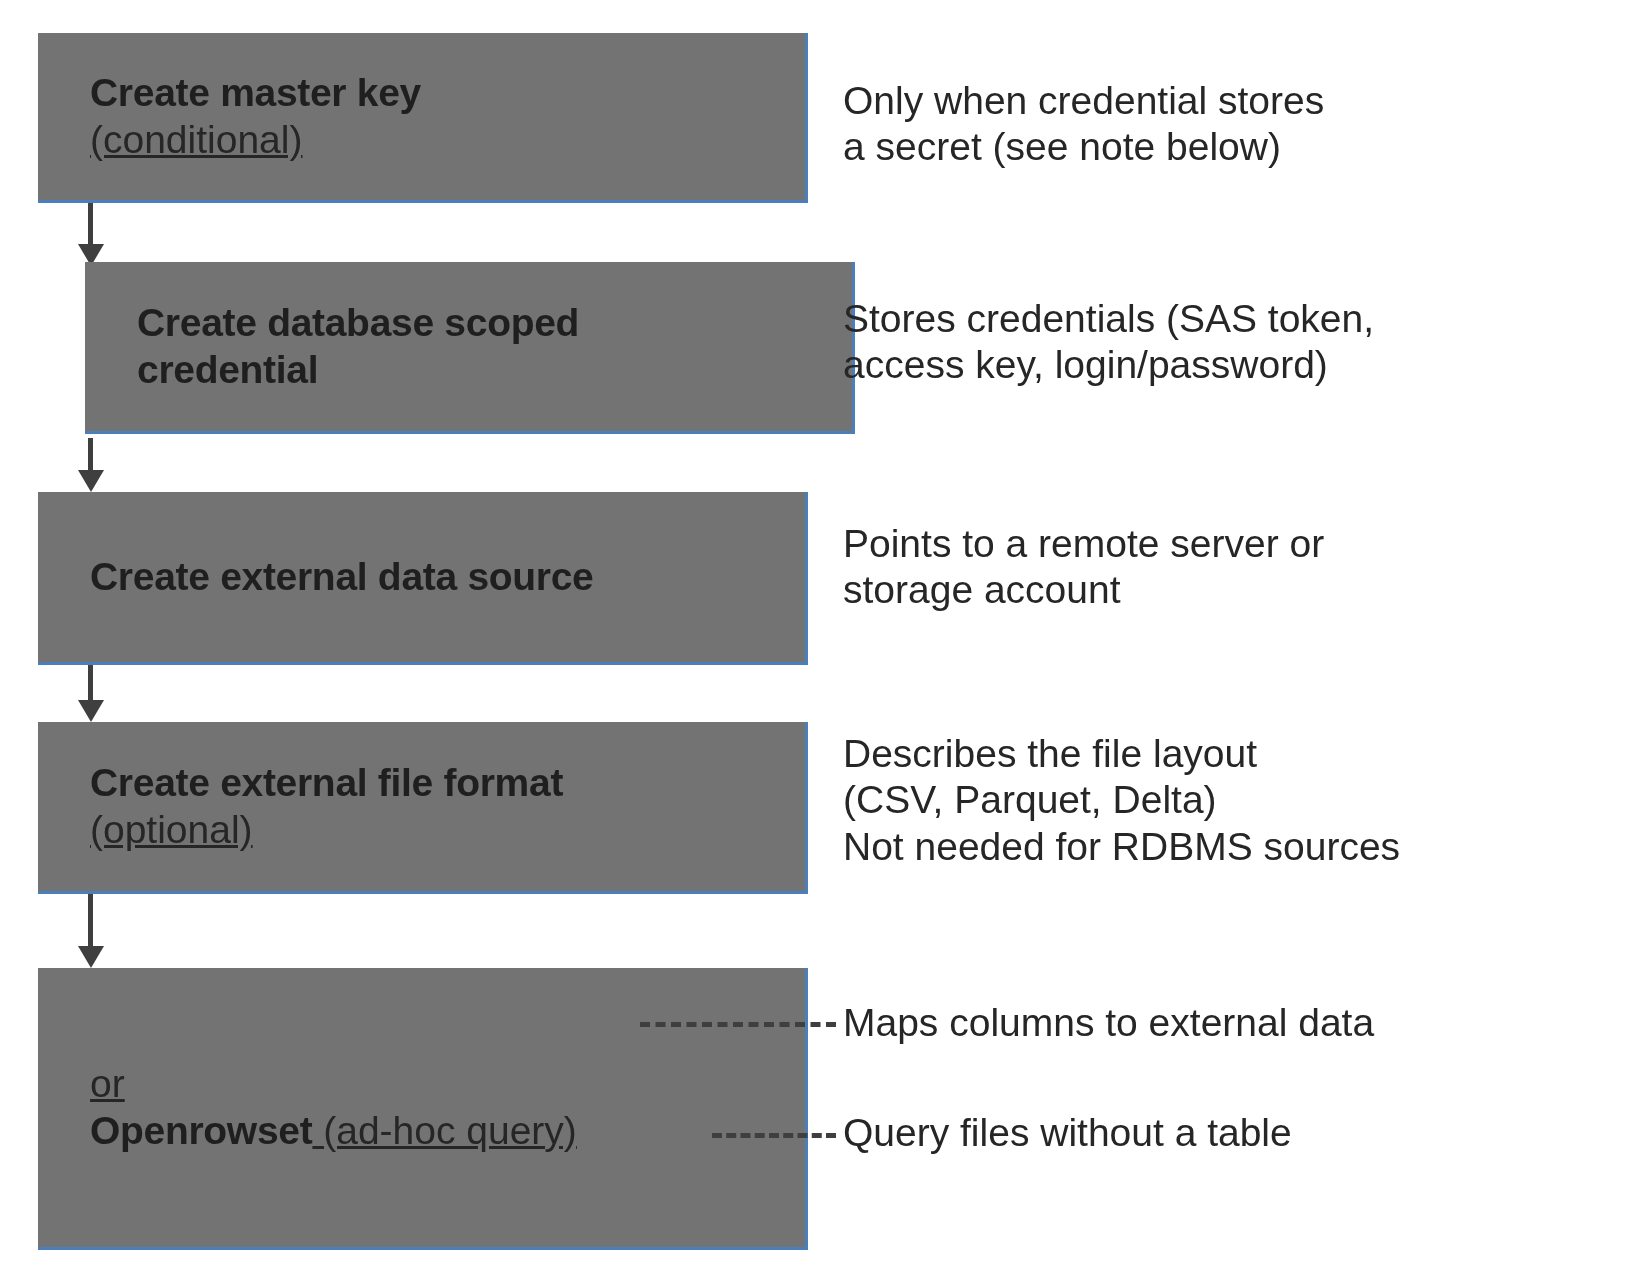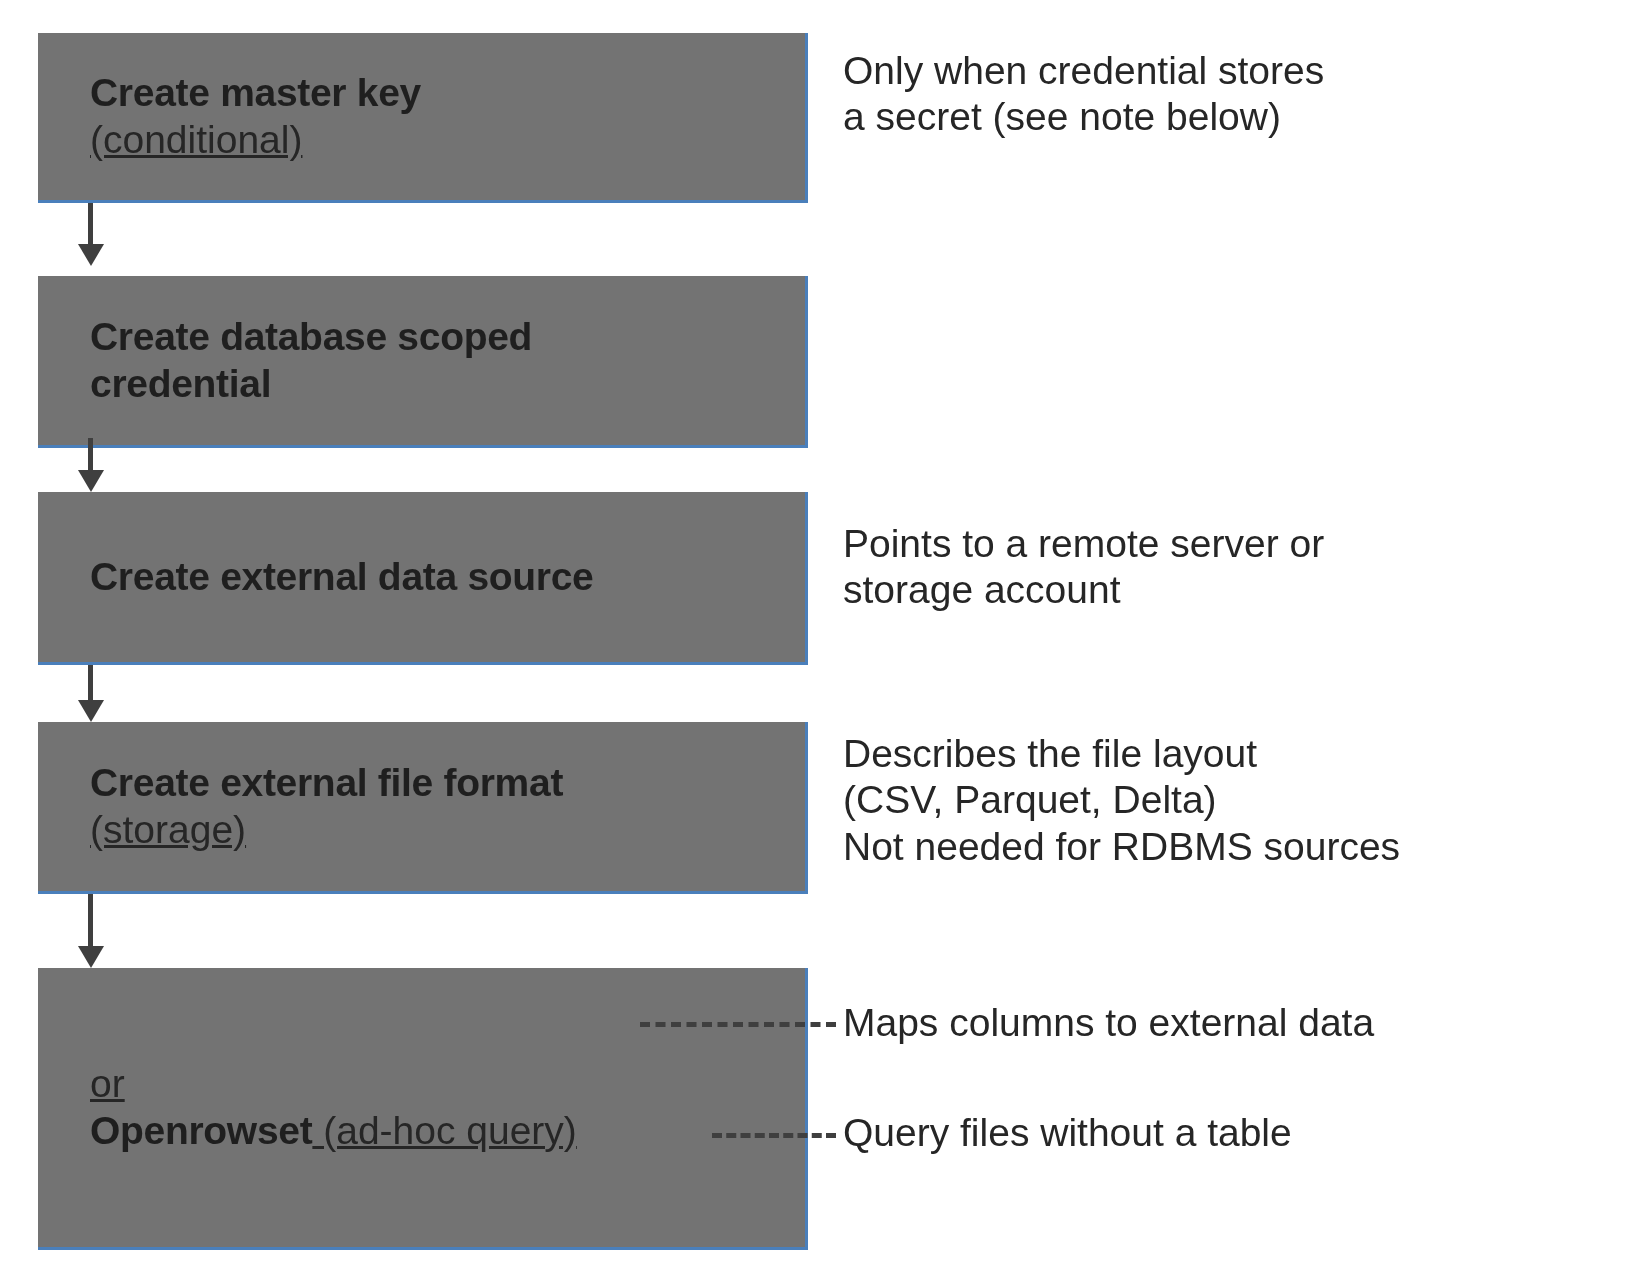--- a/index.html
+++ b/index.html
@@ -49,21 +49,21 @@
   .step-sub {
     font-weight: normal;
     font-size: 39px;
     line-height: 1.18;
     color: #262626;
     text-decoration: underline;
   }
 
   
   #box-master-key      { top: 33px;   height: 170px; }
-  #box-scoped-cred     { top: 276px;  height: 172px; }
+  #box-scoped-cred     { top: 262px;  height: 172px; margin-left: 47px; }
   #box-data-source     { top: 492px;  height: 173px; }
   #box-file-format     { top: 722px;  height: 172px; justify-content: center; }
   #box-external-table  { top: 968px;  height: 282px; }
 
   
   .arrow {
     position: absolute;
     left: 78px;
     width: 26px;
   }
@@ -102,21 +102,21 @@
   
   .desc {
     position: absolute;
     left: 843px;
     width: 790px;
     font-size: 39px;
     line-height: 1.19;
     color: #262626;
     white-space: pre-line;
   }
-  #desc-master-key     { top: 48px; }
+  #desc-master-key     { top: 78px; }
   #desc-scoped-cred    { top: 296px; }
   #desc-data-source    { top: 521px; }
   #desc-file-format    { top: 731px; }
   #desc-external-table { top: 1000px; }
   #desc-openrowset     { top: 1110px; }
 
   
   .dash-line {
     position: absolute;
     height: 0;
@@ -143,20 +143,22 @@
     <div class="shaft"></div>
     <div class="head"></div>
   </div>
 
   <div class="step-box" id="box-scoped-cred">
     <div class="step-inner">
       <div class="step-title">Create database scoped
 credential</div>
     </div>
   </div>
+  <div class="desc" id="desc-scoped-cred">Stores credentials (SAS token,
+access key, login/password)</div>
 
   <div class="arrow" id="arrow-2">
     <div class="shaft"></div>
     <div class="head"></div>
   </div>
 
   <div class="step-box" id="box-data-source">
     <div class="step-inner">
       <div class="step-title">Create external data source</div>
     </div>
@@ -165,21 +167,21 @@
 storage account</div>
 
   <div class="arrow" id="arrow-3">
     <div class="shaft"></div>
     <div class="head"></div>
   </div>
 
   <div class="step-box" id="box-file-format">
     <div class="step-inner">
       <div class="step-title">Create external file format</div>
-      <div class="step-sub">(storage)</div>
+      <div class="step-sub">(optional)</div>
     </div>
   </div>
   <div class="desc" id="desc-file-format">Describes the file layout
 (CSV, Parquet, Delta)
 Not needed for RDBMS sources</div>
 
   <div class="arrow" id="arrow-4">
     <div class="shaft"></div>
     <div class="head"></div>
   </div>

